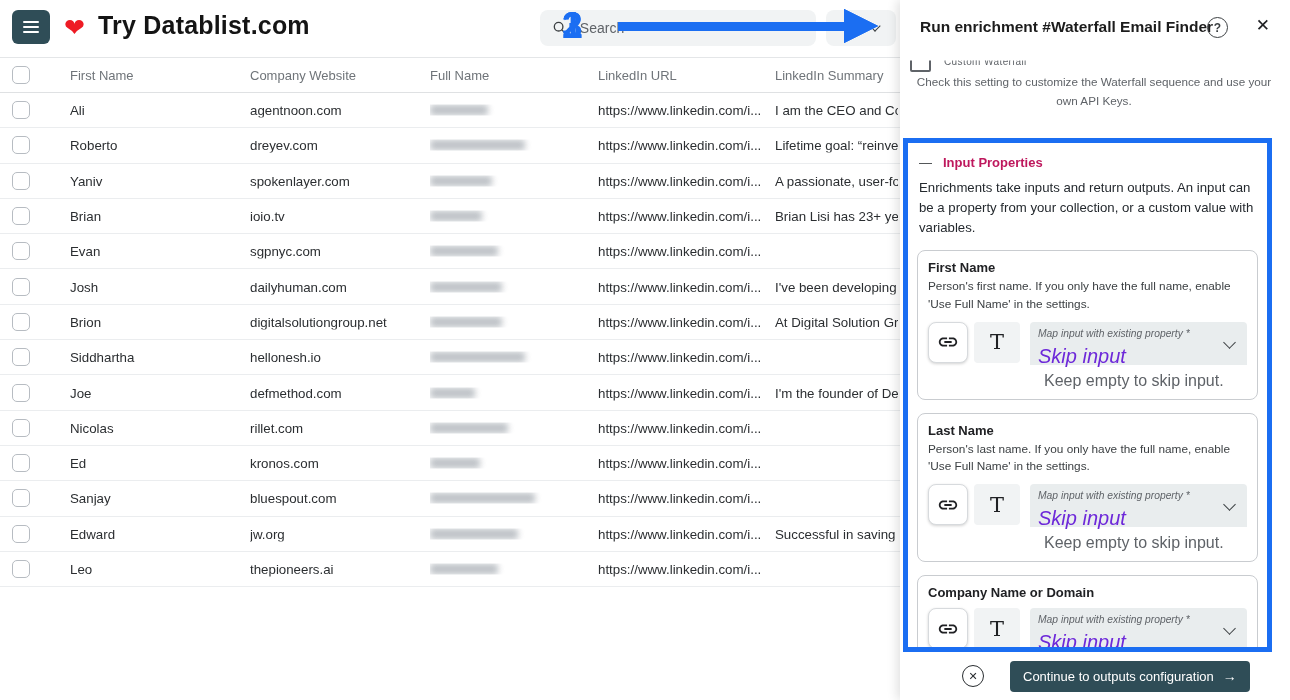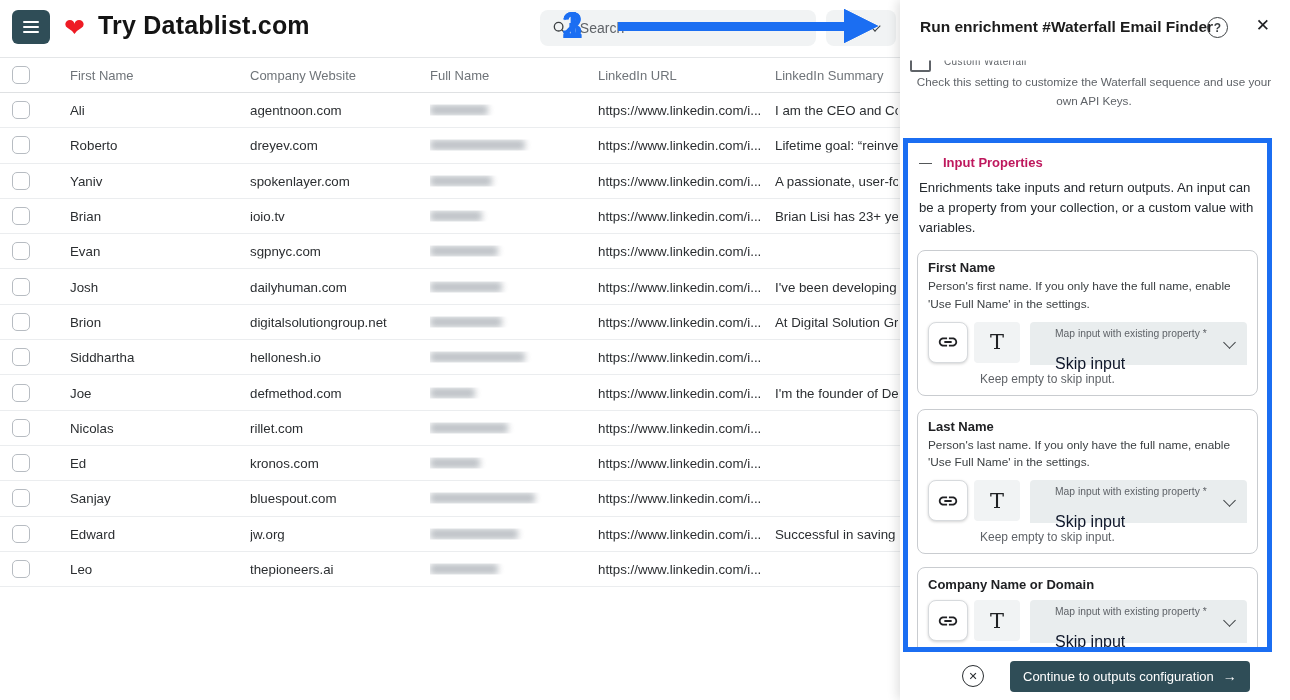--- a/index.html
+++ b/index.html
@@ -66,26 +66,26 @@
   .ftitle{font-size:13px;font-weight:700;color:#202124;}
   .fdesc{margin-top:3px;font-size:11.8px;line-height:1.5;color:#3c4043;}
   .fdesc:empty{display:none;}
   .frow{display:flex;margin-top:8px;}
   .linkbtn{width:40px;height:41px;background:#fff;border:1px solid #d7dadd;border-radius:8px;
     box-shadow:0 1px 3px rgba(0,0,0,.18);display:flex;align-items:center;justify-content:center;padding:0;cursor:pointer;}
   .textbtn{width:46px;height:41px;background:#f1f3f4;border:0;border-radius:4px;margin-left:6px;
     font-family:"DejaVu Serif",serif;font-size:21px;color:#202124;display:flex;align-items:center;
     justify-content:center;cursor:pointer;}
   .dd{flex:1;margin-left:10px;background:#e9edee;border-radius:4px 4px 0 0;position:relative;
-    padding:6px 30px 5px 25px;box-sizing:border-box;height:43px;cursor:pointer;}
+    padding:6px 30px 5px 8px;box-sizing:border-box;height:43px;cursor:pointer;font-style:italic;}
   .ddlabel{font-size:10.3px;color:#5f6368;}
-  .ddvalue{font-size:16px;color:#0f172a;margin-top:16px;}
+  .ddvalue{font-size:20px;color:#6d28d9;margin-top:6px;}
   .ddchev{position:absolute;right:13px;top:16px;width:8px;height:8px;border-right:1.8px solid #3c4043;
     border-bottom:1.8px solid #3c4043;transform:rotate(45deg);}
-  .fhelp{margin:7px 0 3px 52px;font-size:12px;color:#5f6368;}
+  .fhelp{margin:7px 0 3px 116px;font-size:16px;color:#5f6368;}
 
   .p-foot{position:absolute;left:0;top:652px;width:390px;height:48px;display:flex;align-items:center;}
   .cancel{margin-left:62px;width:20px;height:20px;border:1.6px solid #2a2e31;border-radius:50%;
     display:flex;align-items:center;justify-content:center;font-size:11px;color:#2a2e31;cursor:pointer;flex:none;}
   .continue{margin-left:26px;background:var(--dark-teal);color:#fff;border:0;border-radius:4px;height:31px;
     padding:0 13px;font-size:13px;font-family:inherit;display:flex;align-items:center;gap:9px;cursor:pointer;}
   .carrow{font-size:14px;}
 </style>
 </head>
 <body>

